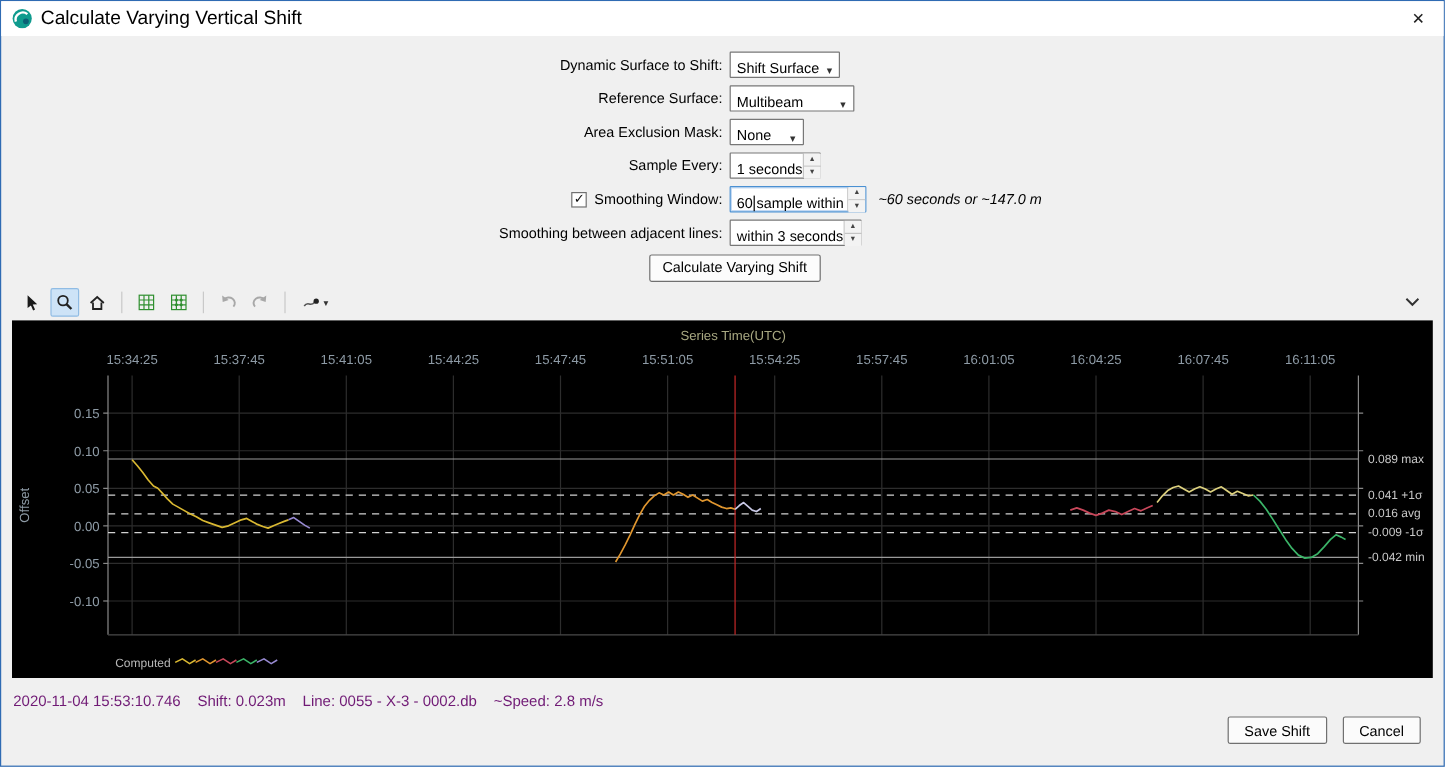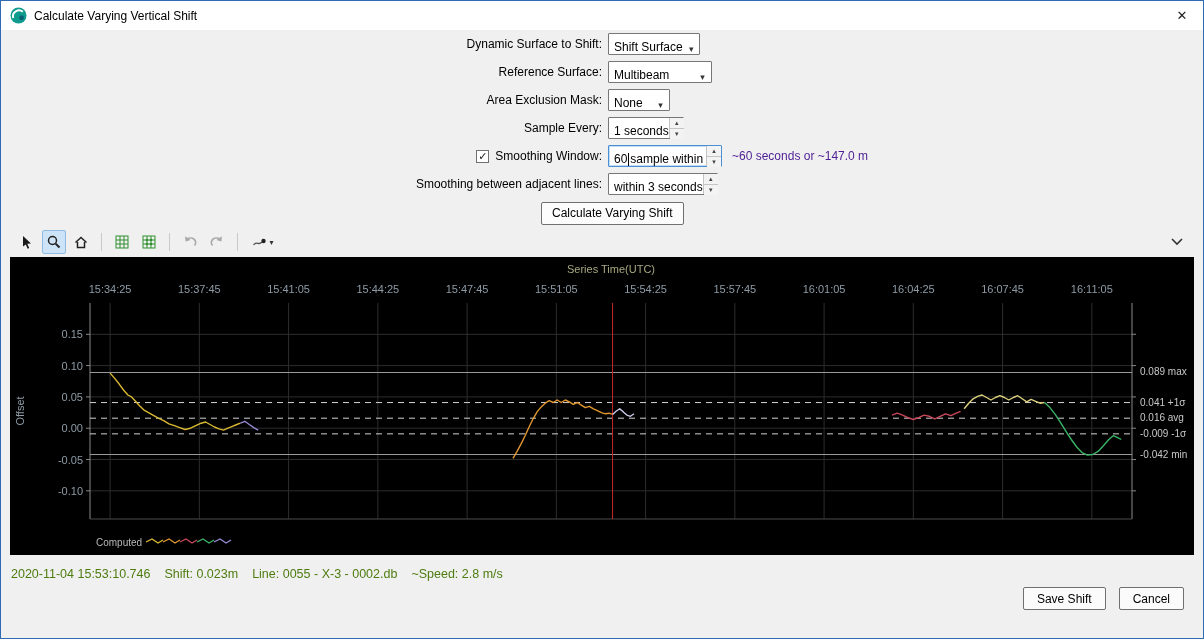--- a/index.html
+++ b/index.html
@@ -4,65 +4,65 @@
 <style>
   * { margin:0; padding:0; box-sizing:border-box; }
   html,body { width:1204px; height:639px; overflow:hidden; background:#f0f0f0;
               font-family:"Liberation Sans", sans-serif; }
   .window { position:absolute; inset:0; border:1px solid #2f6bb3; background:#f0f0f0;
             display:flex; flex-direction:column; }
 
   
   .titlebar { height:29px; background:#fff; display:flex; align-items:center; padding:0 10px 0 9px; flex:none; }
   .app-icon { width:17px; height:17px; margin-right:7px; flex:none; }
-  .title { font-size:12px; color:#000; }
+  .title { font-size:16px; color:#000; }
   .close-btn { margin-left:auto; width:22px; text-align:center; font-size:13px; color:#222; cursor:default; }
 
   
-  .form { flex:none; }
+  .form { padding-top:10px; flex:none; }
   .frow { display:flex; align-items:center; height:28px; }
   .flabel { width:604px; text-align:right; font-size:12px; color:#000; padding-right:3px;
             display:inline-flex; justify-content:flex-end; align-items:center; flex:none; }
   .ctrl { display:inline-flex; align-items:flex-end; height:22px; background:#fff;
           border:1px solid #777; font-size:12px; margin-left:3px; border-radius:1px; }
   .ctrl .val { flex:1; padding-left:5px; white-space:nowrap; }
   .ctrl .arrow { width:17px; text-align:center; color:#333; font-size:9px; flex:none; }
   .spin-col { display:flex; flex-direction:column; width:15px; height:20px;
               border-left:1px solid #c4c4c4; flex:none; }
   .spin-col span { flex:1; font-size:7px; line-height:10px; text-align:center; color:#444; background:#f3f3f3; }
   .spin-col span:first-child { border-bottom:1px solid #c4c4c4; }
   .w92{width:92px} .w120{width:104px} .w62{width:62px} .w76{width:76px} .w126{width:114px} .w94{width:110px}
   .focused { border-color:#4a90d2; box-shadow:0 0 0 1px rgba(90,150,220,.35) inset; }
   .caret { display:inline-block; width:0; height:13px; border-left:1px solid #000; margin:0 1px; }
   .suffix { white-space:nowrap; }
   .checkbox { width:13px; height:13px; border:1px solid #707070; background:#fff; margin-right:6px;
               display:inline-flex; align-items:center; justify-content:center;
               font-size:11px; line-height:11px; color:#111; }
-  .note { font-size:12px; color:#4c1d95; margin-left:10px; }
+  .note { font-size:12px; color:#000000; margin-left:10px;font-style:italic; }
   .calc-row { height:30px; display:flex; align-items:center; }
   .calc-btn { margin-left:540px; height:23px; padding:0 10px; font-size:12px;
               border:1px solid #707070; background:#fcfcfc; border-radius:2px;
               font-family:"Liberation Sans",sans-serif; }
 
   
   .toolbar { height:28px; display:flex; align-items:center; padding-left:14px; gap:3px; flex:none; }
   .tbtn { width:24px; height:24px; display:flex; align-items:center; justify-content:center;
           border:1px solid transparent; border-radius:2px; }
   .tbtn.selected { background:#cde3f7; border-color:#90bce4; }
   .tsep { width:1px; height:18px; background:#c9c9c9; margin:0 5px; }
   .tbtn .mini-caret { font-size:8px; color:#333; margin-left:1px; }
   .tbtn.wide { width:34px; }
   .collapse-btn { margin-left:auto; margin-right:14px; }
 
   
   .chart-wrap { margin:1px 9px 0 9px; background:#000; height:298px; flex:none; }
 
   
   .statusbar { margin-top:12px; padding-left:10px; display:flex; align-items:center; gap:14px;
-               font-size:12.5px; color:#4d7c0f; flex:none; white-space:nowrap; }
+               font-size:12.5px; color:#701a75; flex:none; white-space:nowrap; }
   .footer { margin-top:6px; display:flex; justify-content:flex-end; gap:13px; padding-right:19px; flex:none; }
   .btn { height:23px; padding:0 13px; font-size:12px; border:1px solid #707070;
          background:#fbfbfb; border-radius:2px; font-family:"Liberation Sans",sans-serif; }
 </style>
 </head>
 <body>
 
 <div class="window">
 
   <div class="titlebar">

